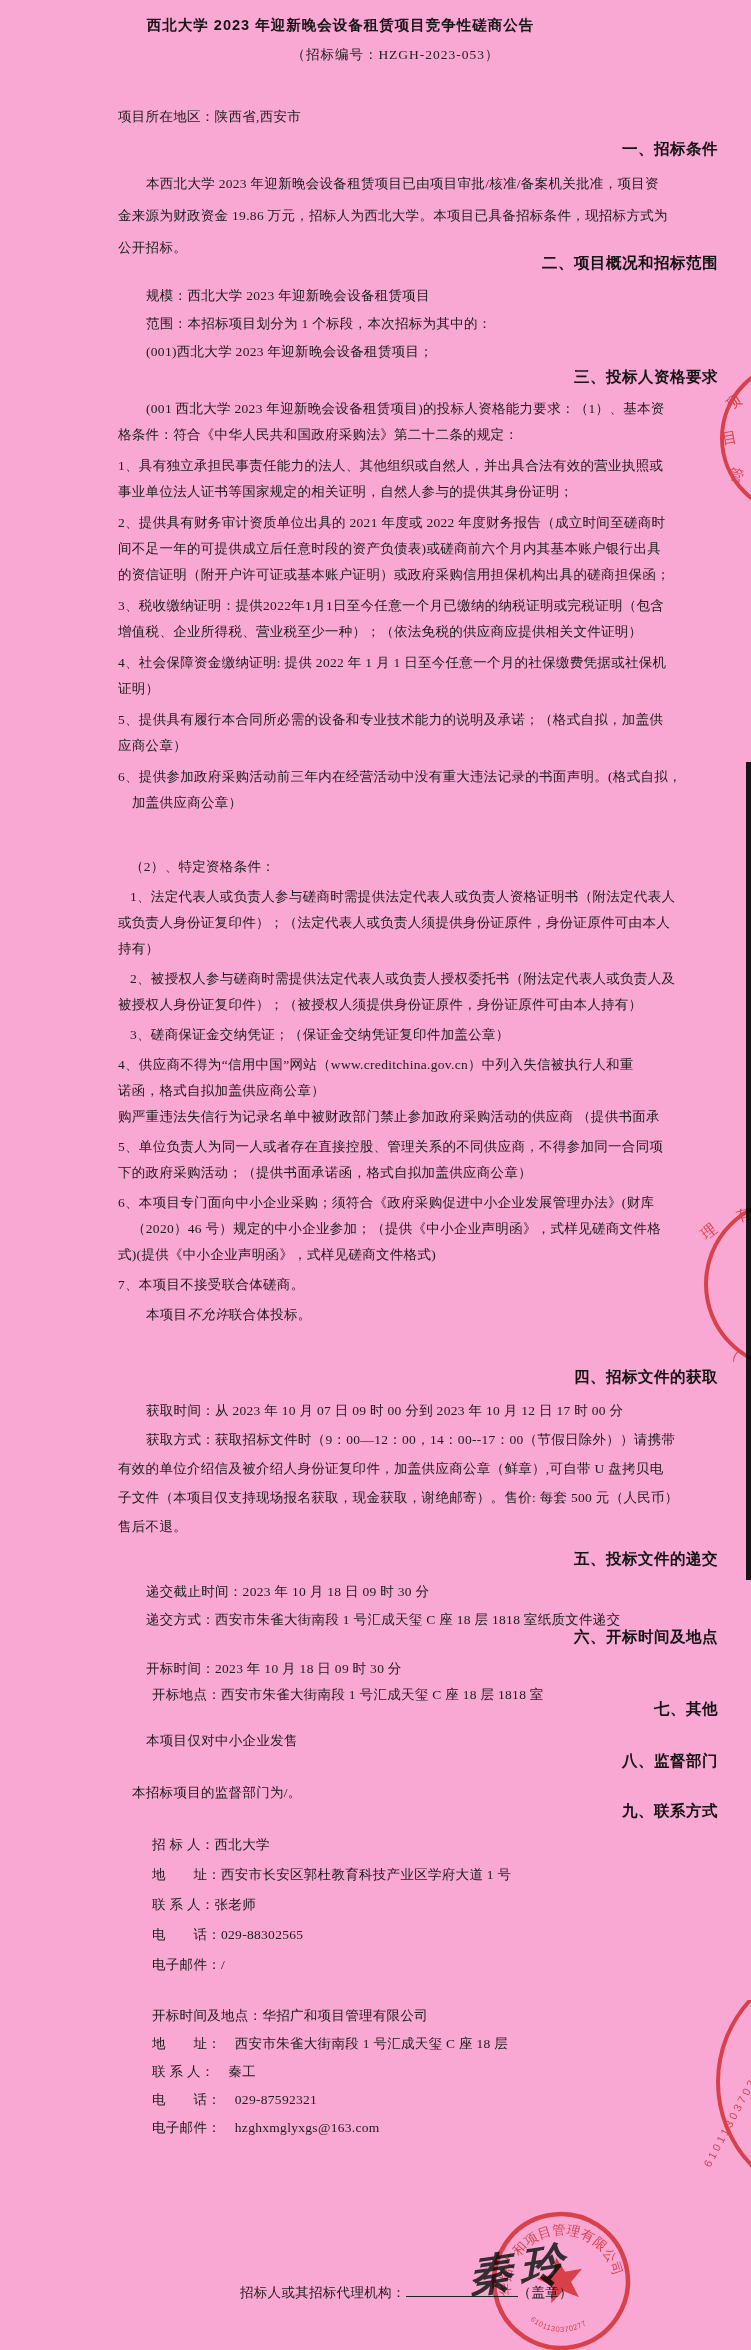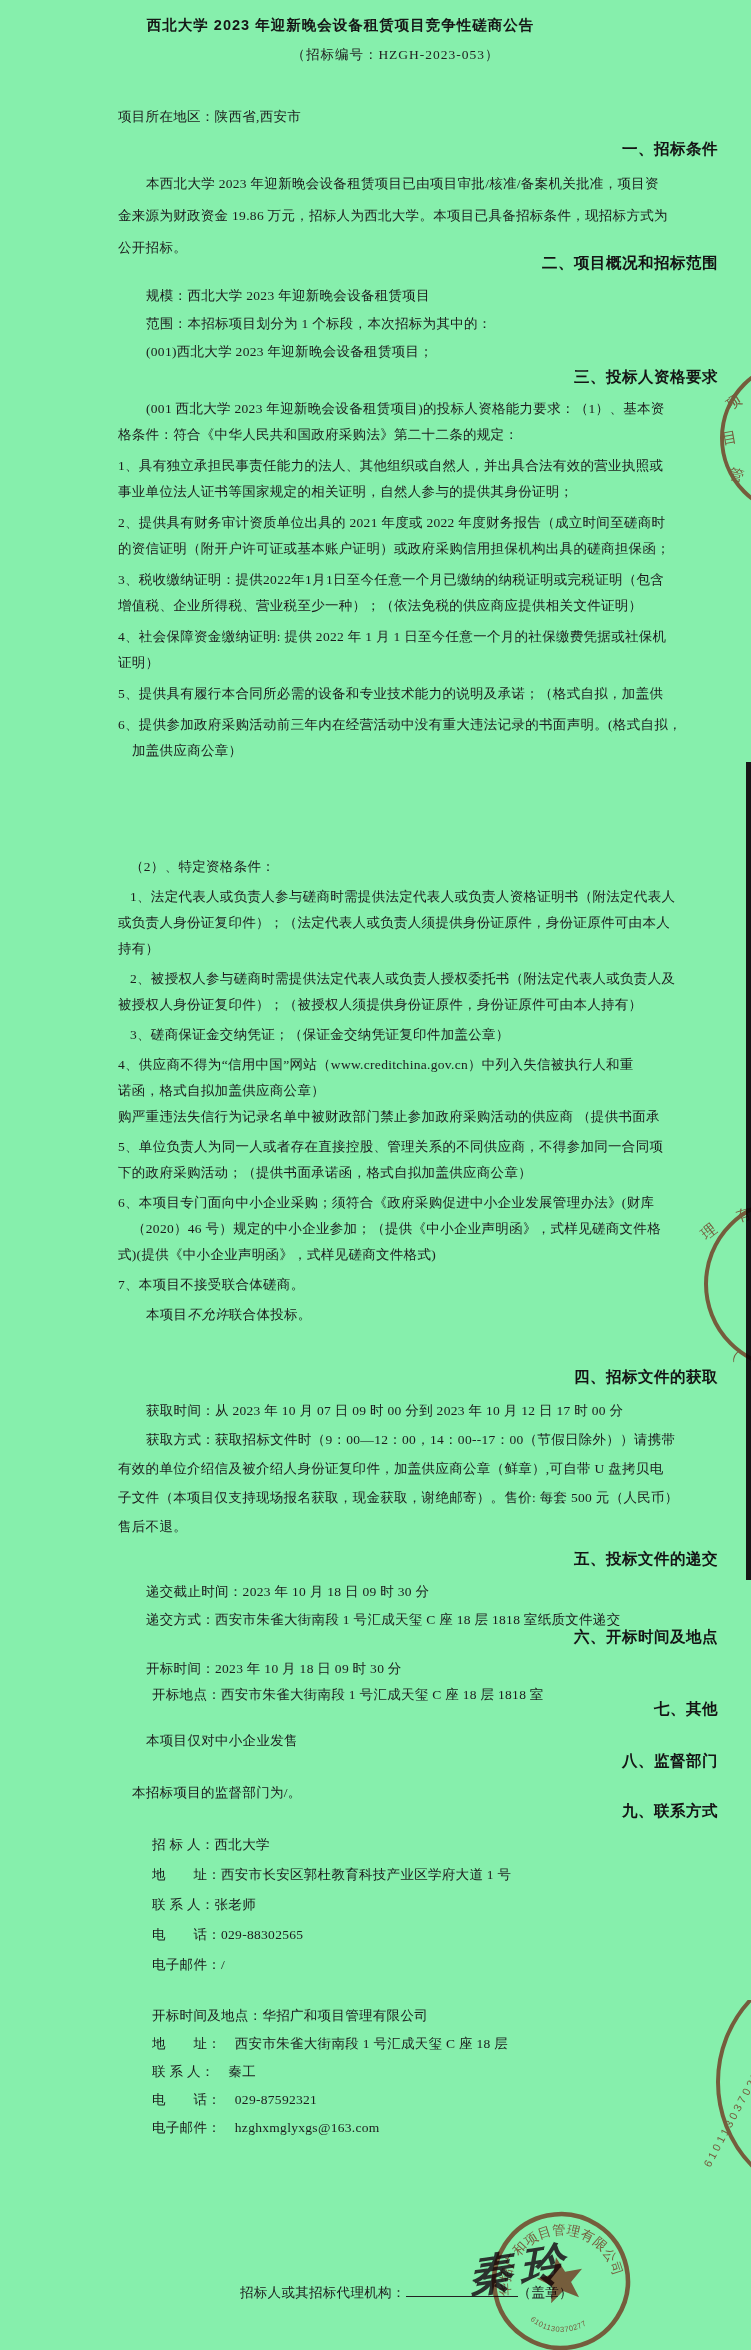--- a/index.html
+++ b/index.html
@@ -1,16 +1,16 @@
 <!DOCTYPE html>
 <html><head>
 <meta charset="utf-8">
 <style>
   html,body{margin:0;padding:0;background:#888;}
-  #page{position:relative;width:751px;height:2350px;margin:0 auto;background:#86efac;overflow:hidden;
+  #page{position:relative;width:751px;height:2350px;margin:0 auto;background:#f9a8d4;overflow:hidden;
         font-family:"Liberation Serif","DejaVu Serif",serif;color:#1c1c1c;}
   .hdr{position:absolute;left:0;top:16px;width:751px;text-align:center;}
   .doc-title{font-family:"Liberation Sans","DejaVu Sans",sans-serif;font-weight:bold;font-size:14.5px;
              letter-spacing:1px;color:#161616;margin-right:70px;}
   .doc-subtitle{font-size:13.5px;letter-spacing:1px;margin-top:11px;margin-left:40px;color:#222;}
   .sec{position:absolute;left:118px;width:600px;font-size:13.5px;letter-spacing:.3px;}
   .sec-h{font-family:"Liberation Sans","DejaVu Sans",sans-serif;font-weight:bold;font-size:15.5px;
          color:#141414;line-height:22px;margin-bottom:8px;letter-spacing:.5px;text-align:right;}
   .ln{white-space:nowrap;}
   .lh32 .ln{line-height:32px}.lh30 .ln{line-height:30px}.lh29 .ln{line-height:29px}
@@ -54,26 +54,28 @@
       <div class="ln indent2">范围：本招标项目划分为 1 个标段，本次招标为其中的：</div>
       <div class="ln indent2">(001)西北大学 2023 年迎新晚会设备租赁项目；</div>
     </div>
   <div class="sec lh26" style="top:366px">
       <div class="sec-h">三、投标人资格要求</div>
       <div class="ln indent2">(001 西北大学 2023 年迎新晚会设备租赁项目)的投标人资格能力要求：（1）、基本资</div>
       <div class="ln ">格条件：符合《中华人民共和国政府采购法》第二十二条的规定：</div>
       <div class="ln mt">1、具有独立承担民事责任能力的法人、其他组织或自然人，并出具合法有效的营业执照或</div>
       <div class="ln ">事业单位法人证书等国家规定的相关证明，自然人参与的提供其身份证明；</div>
       <div class="ln mt">2、提供具有财务审计资质单位出具的 2021 年度或 2022 年度财务报告（成立时间至磋商时</div>
+      <div class="ln ">间不足一年的可提供成立后任意时段的资产负债表)或磋商前六个月内其基本账户银行出具</div>
       <div class="ln ">的资信证明（附开户许可证或基本账户证明）或政府采购信用担保机构出具的磋商担保函；</div>
       <div class="ln mt">3、税收缴纳证明：提供2022年1月1日至今任意一个月已缴纳的纳税证明或完税证明（包含</div>
       <div class="ln ">增值税、企业所得税、营业税至少一种）；（依法免税的供应商应提供相关文件证明）</div>
       <div class="ln mt">4、社会保障资金缴纳证明: 提供 2022 年 1 月 1 日至今任意一个月的社保缴费凭据或社保机</div>
       <div class="ln ">证明）</div>
       <div class="ln mt">5、提供具有履行本合同所必需的设备和专业技术能力的说明及承诺；（格式自拟，加盖供</div>
+      <div class="ln ">应商公章）</div>
       <div class="ln mt">6、提供参加政府采购活动前三年内在经营活动中没有重大违法记录的书面声明。(格式自拟，</div>
       <div class="ln indent1">加盖供应商公章）</div>
     </div>
   <div class="sec lh26" style="top:854px">
       <div class="ln indenth">（2）、特定资格条件：</div>
       <div class="ln mt4 indenth">1、法定代表人或负责人参与磋商时需提供法定代表人或负责人资格证明书（附法定代表人</div>
       <div class="ln ">或负责人身份证复印件）；（法定代表人或负责人须提供身份证原件，身份证原件可由本人</div>
       <div class="ln ">持有）</div>
       <div class="ln mt4 indenth">2、被授权人参与磋商时需提供法定代表人或负责人授权委托书（附法定代表人或负责人及</div>
       <div class="ln ">被授权人身份证复印件）；（被授权人须提供身份证原件，身份证原件可由本人持有）</div>

